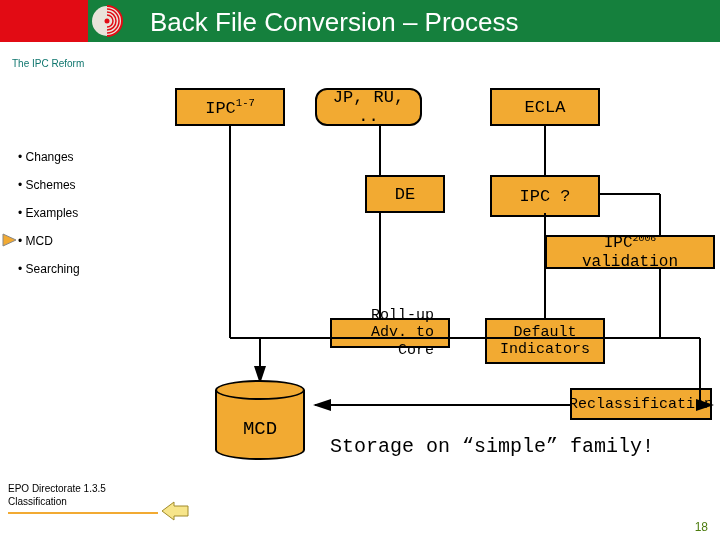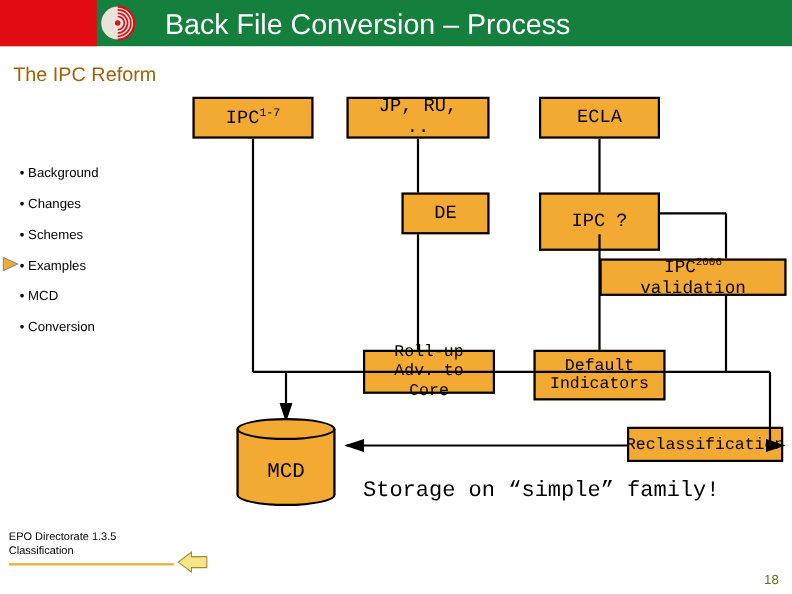--- a/index.html
+++ b/index.html
@@ -1,21 +1,21 @@
 <!DOCTYPE html>
 <html><head>
 <meta charset="utf-8">
 <style>
   * { box-sizing: border-box; margin: 0; padding: 0; }
   body { width: 720px; height: 540px; font-family: Arial, sans-serif; background: #fff; position: relative; overflow: hidden; }
   .titlebar { position: absolute; left: 0; top: 0; width: 720px; height: 42px; background: #15803d; }
   .titlebar-red { position: absolute; left: 0; top: 0; width: 88px; height: 42px; background: #e20b14; }
   .titlebar-logo { position: absolute; left: 90px; top: 4px; width: 34px; height: 34px; }
   .title-text { position: absolute; left: 150px; top: 7px; color: #fff; font-size: 26px; font-family: Arial, sans-serif; }
-  .subtitle { position: absolute; left: 12px; top: 58px; font-size: 18px; color: #a16207; }
+  .subtitle { position: absolute; left: 12px; top: 58px; font-size: 10px; color: #0f766e; }
   .sidebar { position: absolute; left: 18px; top: 150px; width: 120px; font-size: 12px; color: #000; }
   .sidebar .item { margin-bottom: 14px; }
   .mcd-marker { position: absolute; left: 2px; top: 233px; }
   .box { position: absolute; border: 2px solid #000; background: #f2aa32; text-align: center; display: flex; align-items: center; justify-content: center; font-size: 17px; padding: 2px 14px; }
   .bx-label { font-family: "MS Gothic", "Courier New", monospace; }
   .caption { position: absolute; font-size: 20px; font-family: "MS Gothic", "Courier New", monospace; }
   .sup { font-size: 0.62em; vertical-align: super; }
   .cyl { position: absolute; }
   .cyl .body { position: absolute; left: 0; top: 10px; width: 100%; bottom: 10px; background: #f2aa32; border-left: 2px solid #000; border-right: 2px solid #000; }
   .cyl .top { position: absolute; left: 0; top: 0; width: 100%; height: 20px; border: 2px solid #000; border-radius: 50%; background: #f2aa32; z-index: 2; }
@@ -38,54 +38,53 @@
     <path d="M17 8 A9 9 0 0 1 17 26" fill="none" stroke="#e20b14" stroke-width="1.5"></path>
     <path d="M17 11 A6 6 0 0 1 17 23" fill="none" stroke="#e20b14" stroke-width="1.5"></path>
     <circle cx="17" cy="17" r="2.5" fill="#e20b14"></circle>
   </svg>
   <div class="title-text">Back File Conversion – Process</div>
 </div>
 
 <div class="subtitle">The IPC Reform</div>
 
 <div class="sidebar">
-  <div class="item">• <span>Background</span></div>
   <div class="item">• <span>Changes</span></div>
   <div class="item">• <span>Schemes</span></div>
   <div class="item">• <span>Examples</span></div>
   <div class="item">• <span>MCD</span></div>
-  <div class="item">• <span>Conversion</span></div>
+  <div class="item">• <span>Searching</span></div>
 </div>
 
 <svg class="mcd-marker" width="16" height="14">
   <polygon points="1,1 14,7 1,13" fill="#f2aa32" stroke="#888" stroke-width="1"></polygon>
 </svg>
 
 <div class="box" style="left:175px; top:88px; width:110px; height:38px;">
   <span class="bx-label"><span>IPC</span><span class="sup">1-7</span></span>
 </div>
-<div class="box" style="left:315px; top:88px; width:130px; height:38px;">
+<div class="box" style="left:315px; top:88px; width:107px; height:38px;border-radius:12px;">
   <span class="bx-label">JP, RU, ..</span>
 </div>
 <div class="box" style="left:490px; top:88px; width:110px; height:38px;">
   <span class="bx-label">ECLA</span>
 </div>
 
 <div class="box" style="left:365px; top:175px; width:80px; height:38px;">
   <span class="bx-label">DE</span>
 </div>
-<div class="box" style="left:490px; top:175px; width:110px; height:53px;">
+<div class="box" style="left:490px; top:175px; width:110px; height:42px;">
   <span class="bx-label">IPC ?</span>
 </div>
 
 <div class="box" style="left:545px; top:235px; width:170px; height:34px; font-size:16px;">
   <span class="bx-label"><span>IPC</span><span class="sup">2006</span><span> validation</span></span>
 </div>
 
-<div class="box" style="left:330px; top:318px; width:120px; height:40px; font-size:15px; line-height:1.15;">
+<div class="box" style="left:330px; top:318px; width:120px; height:30px; font-size:15px; line-height:1.15;text-align:right;">
   <span class="bx-label"><span>Roll-up</span><br><span>Adv. to Core</span></span>
 </div>
 <div class="box" style="left:485px; top:318px; width:120px; height:46px; font-size:15px; line-height:1.15;">
   <span class="bx-label"><span>Default</span><br><span>Indicators</span></span>
 </div>
 
 <div class="box" style="left:570px; top:388px; width:142px; height:32px; font-size:15px;">
   <span class="bx-label">Reclassification</span>
 </div>
 

